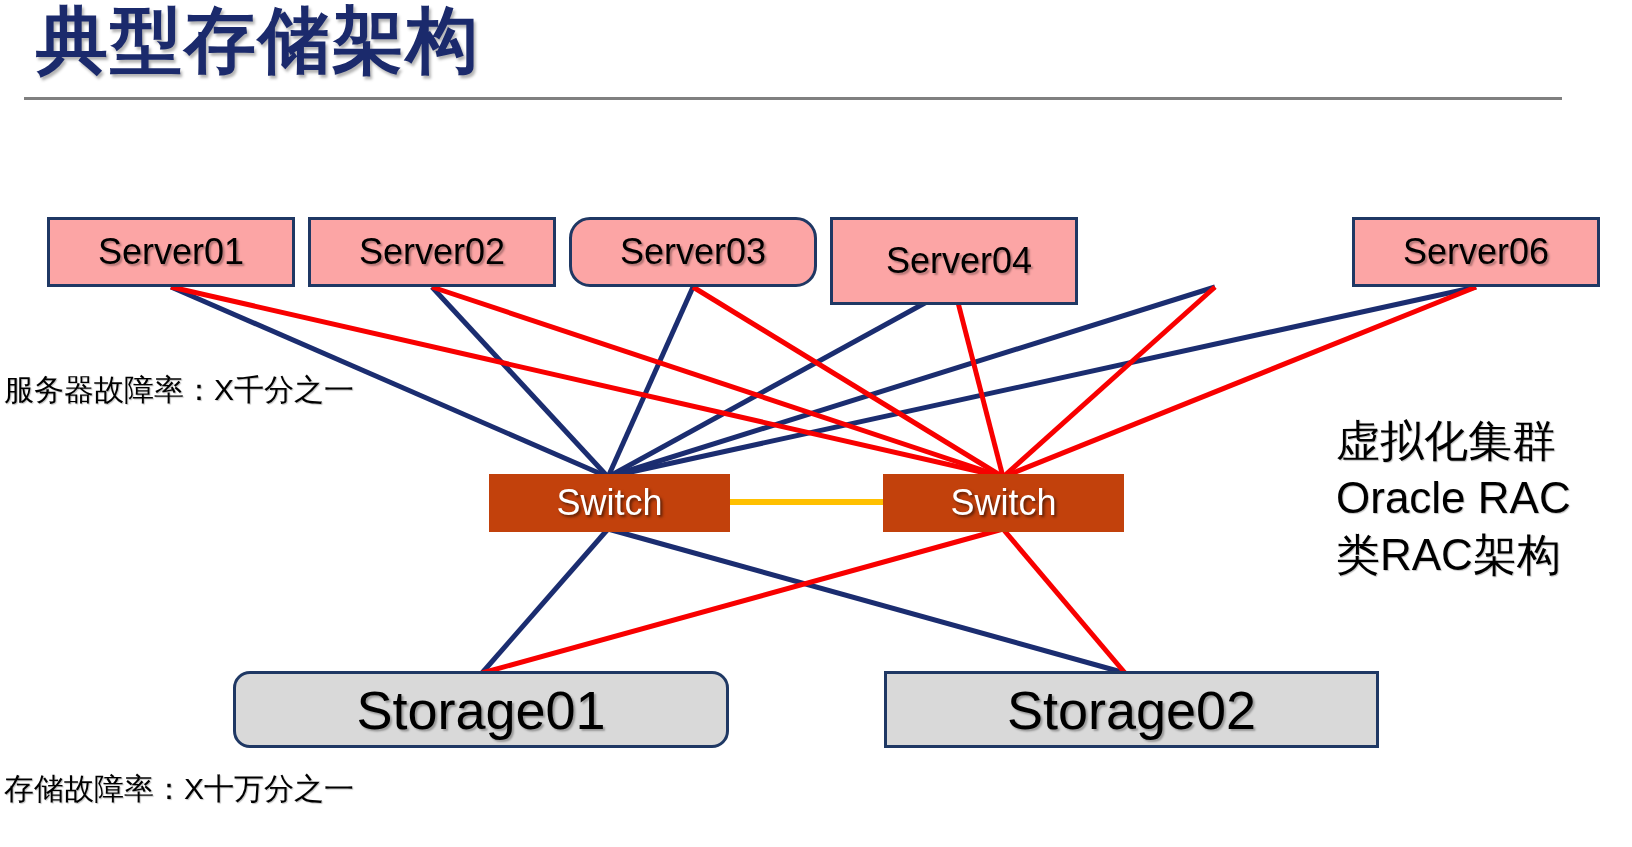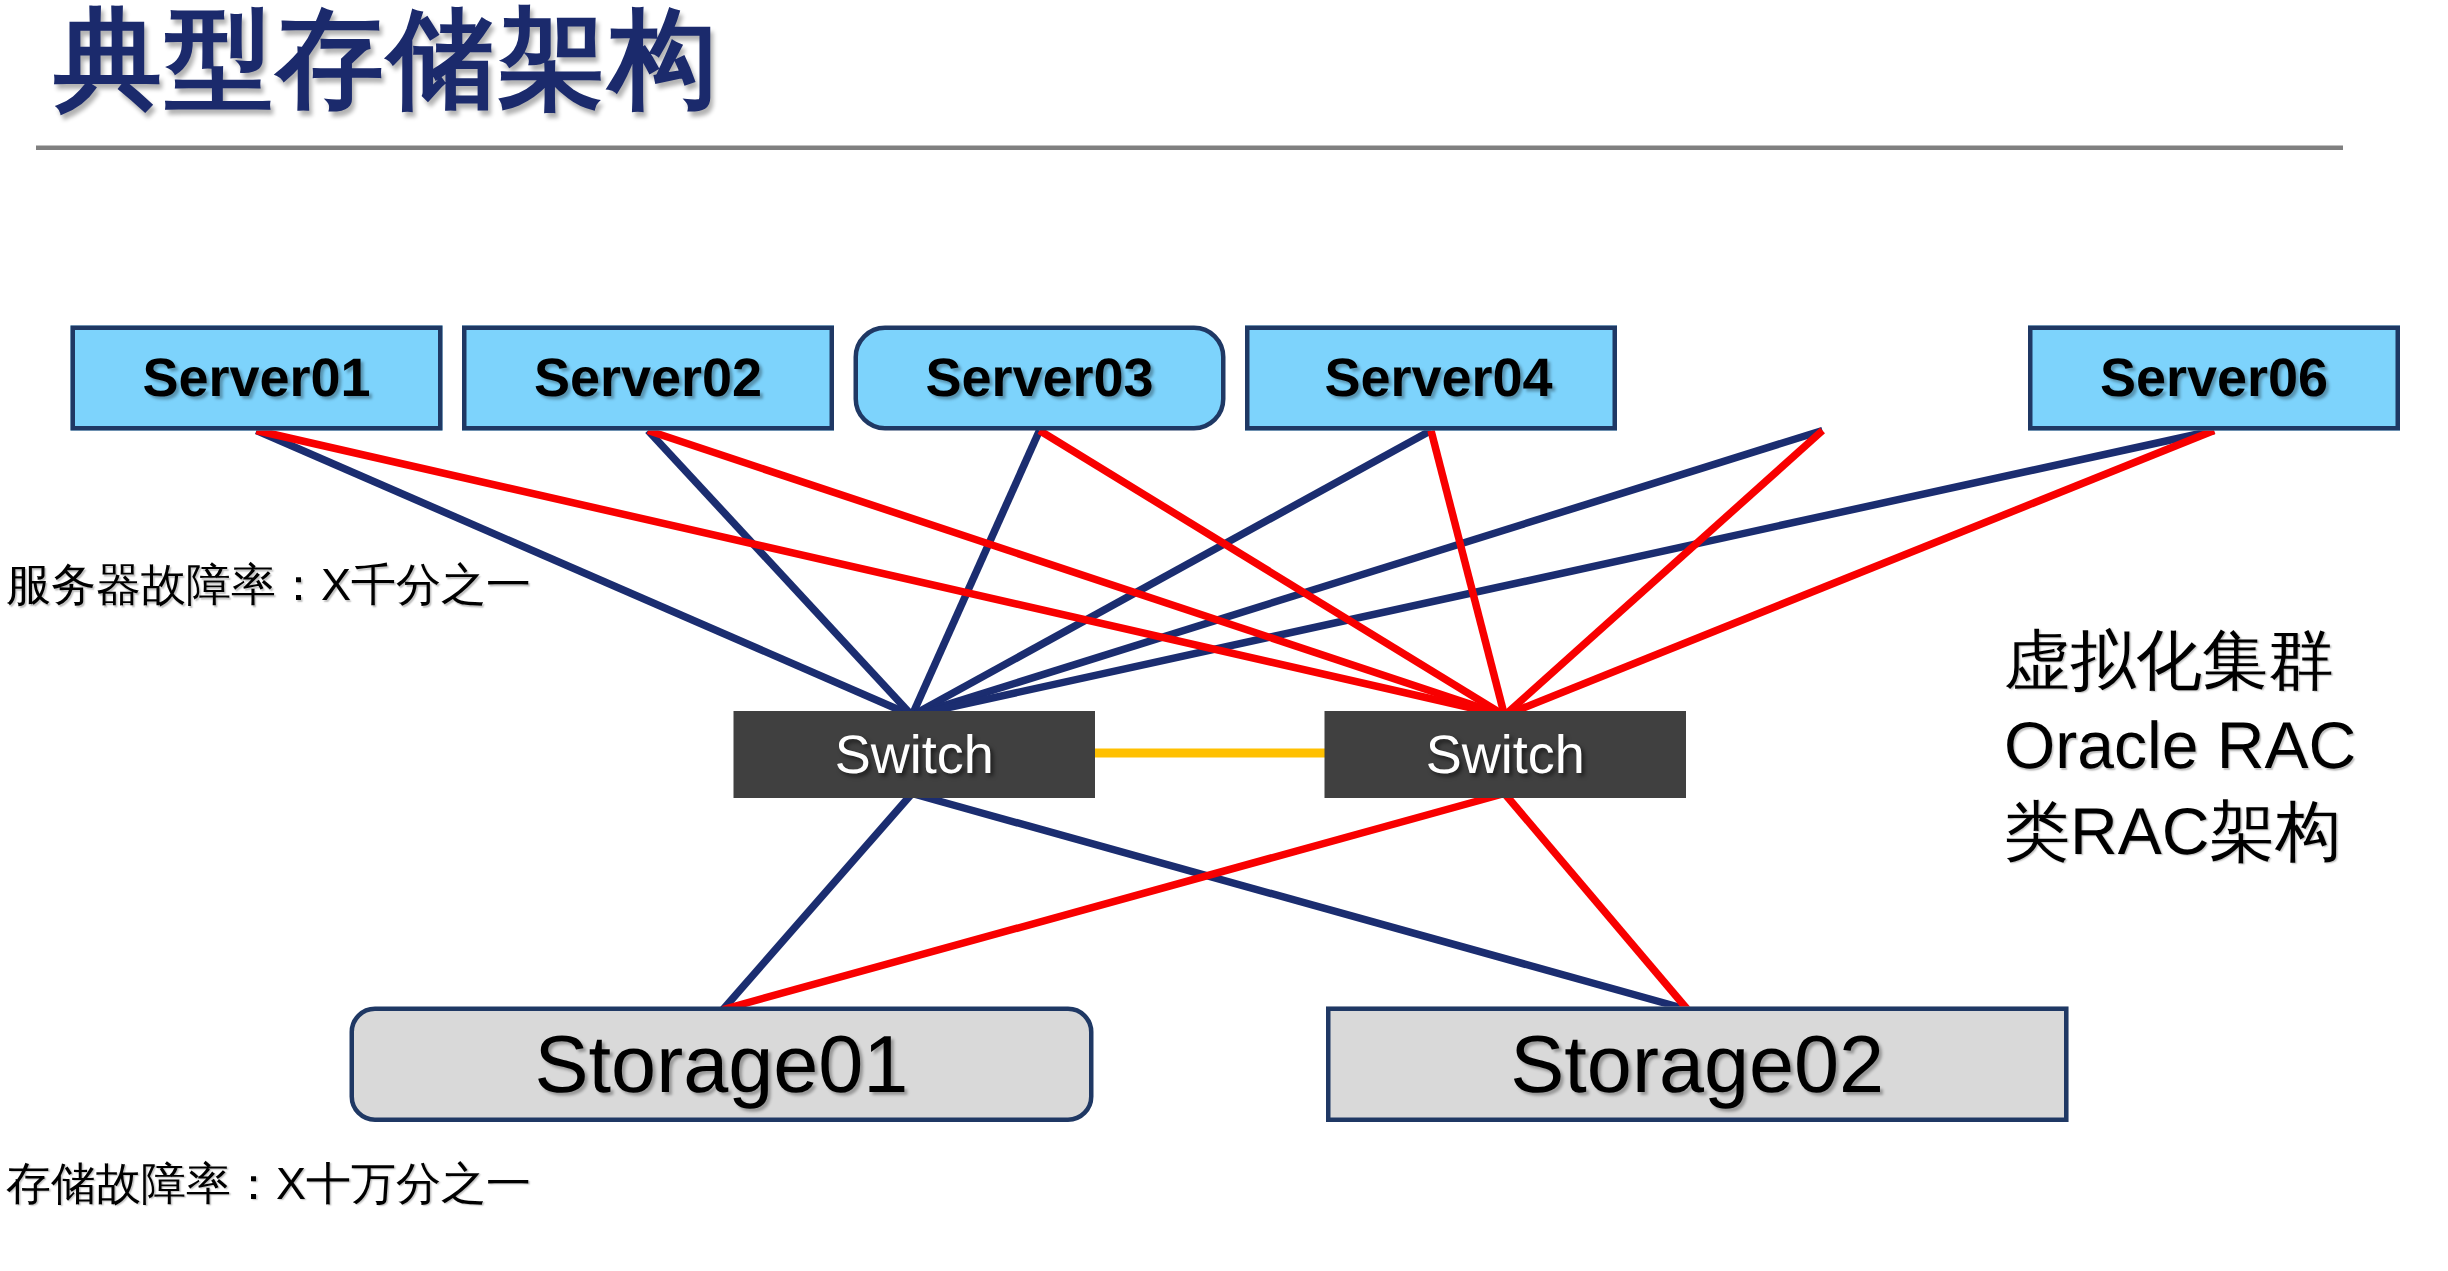--- a/index.html
+++ b/index.html
@@ -20,27 +20,26 @@
 
   #edge-layer{position:absolute;left:0;top:0;width:1632px;height:847px;z-index:1;}
   #node-layer{position:absolute;left:0;top:0;width:1632px;height:847px;z-index:2;}
 
   .node{
     position:absolute;box-sizing:border-box;
     display:flex;align-items:center;justify-content:center;
     white-space:nowrap;
   }
   .node-server{
-    background:#7dd3fc;border:3px solid #1F3864;
+    background:#fca5a5;border:3px solid #1F3864;
     color:#000;font-size:36px;
     text-shadow:2px 2px 2px rgba(0,0,0,0.30);
-    font-weight:bold;
   }
   .node-switch{
-    background:#404040;
+    background:#c2410c;
     color:#ffffff;font-size:36px;
     text-shadow:2px 2px 3px rgba(0,0,0,0.55);
   }
   .node-storage{
     background:#D9D9D9;border:3px solid #1F3864;
     color:#000;font-size:54px;
     text-shadow:2px 2px 2px rgba(0,0,0,0.30);
   }
 
   .note{
@@ -82,21 +81,21 @@
   <div id="node-layer">
       <div class="node node-server" style="left: 47px; top: 217px; width: 248px; height: 70px;">
         <span>Server01</span>
       </div>
       <div class="node node-server" style="left: 308px; top: 217px; width: 248px; height: 70px;">
         <span>Server02</span>
       </div>
       <div class="node node-server" style="left: 569px; top: 217px; width: 248px; height: 70px; border-radius: 21px;">
         <span>Server03</span>
       </div>
-      <div class="node node-server" style="left: 830px; top: 217px; width: 248px; height: 70px; padding-left: 10px;">
+      <div class="node node-server" style="left: 830px; top: 217px; width: 248px; height: 88px; padding-left: 10px;">
         <span>Server04</span>
       </div>
       <div class="node node-server" style="left: 1352px; top: 217px; width: 248px; height: 70px; text-align: right;">
         <span>Server06</span>
       </div>
       <div class="node node-switch" style="left: 489px; top: 474px; width: 241px; height: 58px;">
         <span>Switch</span>
       </div>
       <div class="node node-switch" style="left: 883px; top: 474px; width: 241px; height: 58px;">
         <span>Switch</span>

